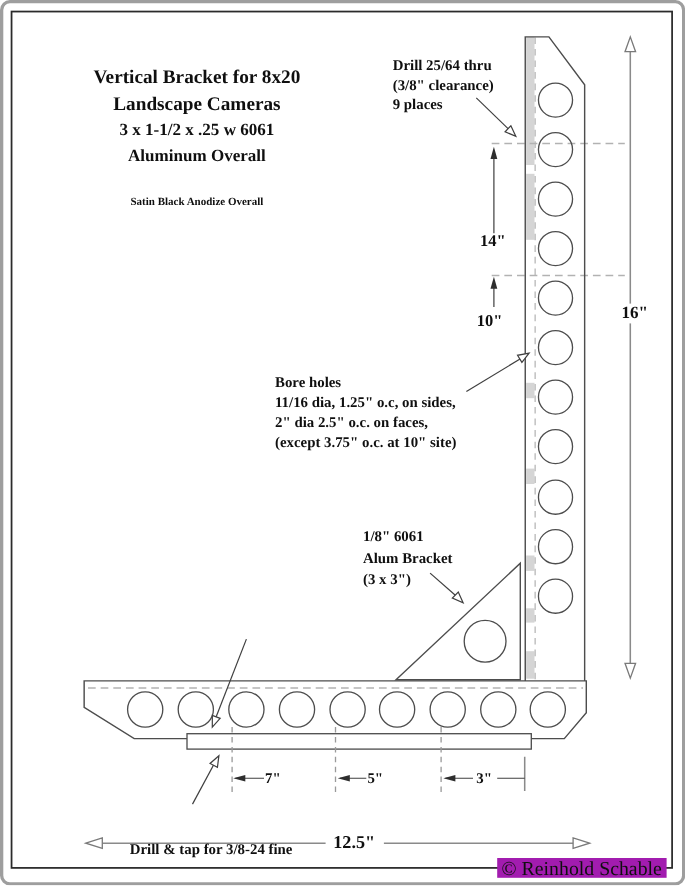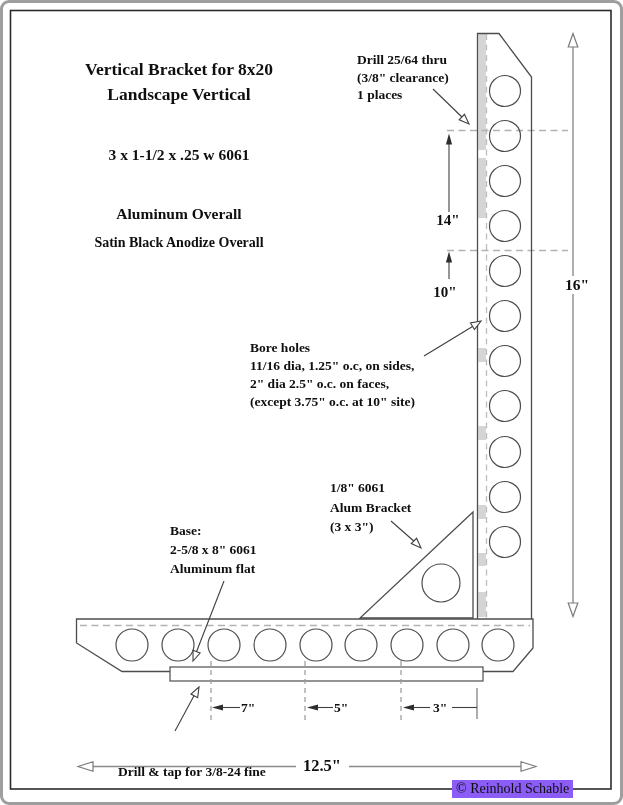--- a/index.html
+++ b/index.html
@@ -5,37 +5,37 @@
   html,body{margin:0;padding:0;background:#fff;}
   #stage{
     position:relative;width:623px;height:805px;background:#ffffff;overflow:hidden;
     font-family:"Liberation Serif","DejaVu Serif",serif;color:#0f0f0f;
   }
   .outer-edge{position:absolute;left:0;top:0;right:0;bottom:0;border:3px solid #9e9e9e;border-radius:9px;pointer-events:none;}
   svg{position:absolute;left:0;top:0;}
   .txt{position:absolute;white-space:nowrap;font-weight:bold;font-size:13.5px;line-height:18px;}
   .title-block{position:absolute;left:40px;top:57px;width:278px;text-align:center;}
   .t-main{font-size:17.5px;line-height:25px;font-weight:bold;text-align:center;}
-  .t-sub{font-size:15.5px;line-height:23px;font-weight:bold;margin-top:36px;}
-  .t-finish{font-size:14px;line-height:24px;font-weight:bold;margin-top:6px;}
+  .t-sub{font-size:15.5px;line-height:23px;font-weight:bold;}
+  .t-finish{font-size:10px;line-height:24px;font-weight:bold;margin-top:19px;}
   .ann{line-height:18px;}
   .ann-drill{left:357px;top:51px;line-height:17.5px;}
   .ann-bore{left:250px;top:339px;line-height:18px;}
   .ann-gusset{left:330px;top:478px;line-height:19.5px;}
   .ann-base{left:170px;top:521px;line-height:19px;}
   .ann-driltap{left:118px;top:763px;}
   .dim{font-size:15px;}
   .dim-14{left:448px;top:211px;transform:translateX(-50%);}
   .dim-10{left:445px;top:283px;transform:translateX(-50%);}
   .dim-16{left:577px;top:276px;transform:translateX(-50%);background:#fff;padding:0 3px;font-size:15.5px;}
   .dim-7{left:241px;top:699px;font-size:13.5px;}
   .dim-5{left:334px;top:699px;font-size:13.5px;}
   .dim-3{left:433px;top:699px;font-size:13.5px;}
   .dim-125{left:322px;top:757px;transform:translateX(-50%);background:#fff;padding:0 5px;font-size:16.5px;}
-  .copyright{left:452px;top:780px;font-weight:normal;font-size:14px;background:#8b5cf6;padding:0 4px;}
+  .copyright{left:452px;top:780px;font-weight:normal;font-size:18px;background:#a21caf;padding:0 4px;}
 </style>
 </head>
 <body>
 
 <div id="stage">
 
   <svg width="623" height="805" viewBox="0 0 623 805">
 
     <rect x="10.5" y="10.5" width="600.5" height="778.5" fill="none" stroke="#2b2b2b" stroke-width="1.6"></rect>
 
@@ -163,50 +163,45 @@
     <g>
       <line x1="175" y1="731" x2="196" y2="692" stroke="#3f3f3f" stroke-width="1.1"></line>
       <g transform="translate(199,687) rotate(-62)">
           <path d="M0,0 L-10,-3.8 L-10,3.8 Z" fill="#ffffff" stroke="#3f3f3f" stroke-width="1.1"></path>
         </g>
     </g>
   </svg>
 
   <div class="title-block">
     <div class="t-main">Vertical Bracket for 8x20</div>
-    <div class="t-main">Landscape Vertical</div>
+    <div class="t-main">Landscape Cameras</div>
     <div class="t-sub">3 x 1-1/2 x .25 w 6061</div>
     <div class="t-sub">Aluminum Overall</div>
     <div class="t-finish">Satin Black Anodize Overall</div>
   </div>
 
   <div class="txt ann ann-drill">
     <div>Drill 25/64 thru</div>
     <div>(3/8" clearance)</div>
-    <div>1 places</div>
+    <div>9 places</div>
   </div>
 
   <div class="txt ann ann-bore">
     <div>Bore holes</div>
     <div>11/16 dia, 1.25" o.c, on sides,</div>
     <div>2" dia 2.5" o.c. on faces,</div>
     <div>(except 3.75" o.c. at 10" site)</div>
   </div>
 
   <div class="txt ann ann-gusset">
     <div>1/8" 6061</div>
     <div>Alum Bracket</div>
     <div>(3 x 3")</div>
   </div>
 
-  <div class="txt ann ann-base">
-    <div>Base:</div>
-    <div>2-5/8 x 8" 6061</div>
-    <div>Aluminum flat</div>
-  </div>
 
   <div class="txt ann ann-driltap">Drill &amp; tap for 3/8-24 fine</div>
 
   <div class="txt dim dim-14">14"</div>
   <div class="txt dim dim-10">10"</div>
   <div class="txt dim dim-16">16"</div>
   <div class="txt dim dim-7">7"</div>
   <div class="txt dim dim-5">5"</div>
   <div class="txt dim dim-3">3"</div>
   <div class="txt dim dim-125">12.5"</div>

